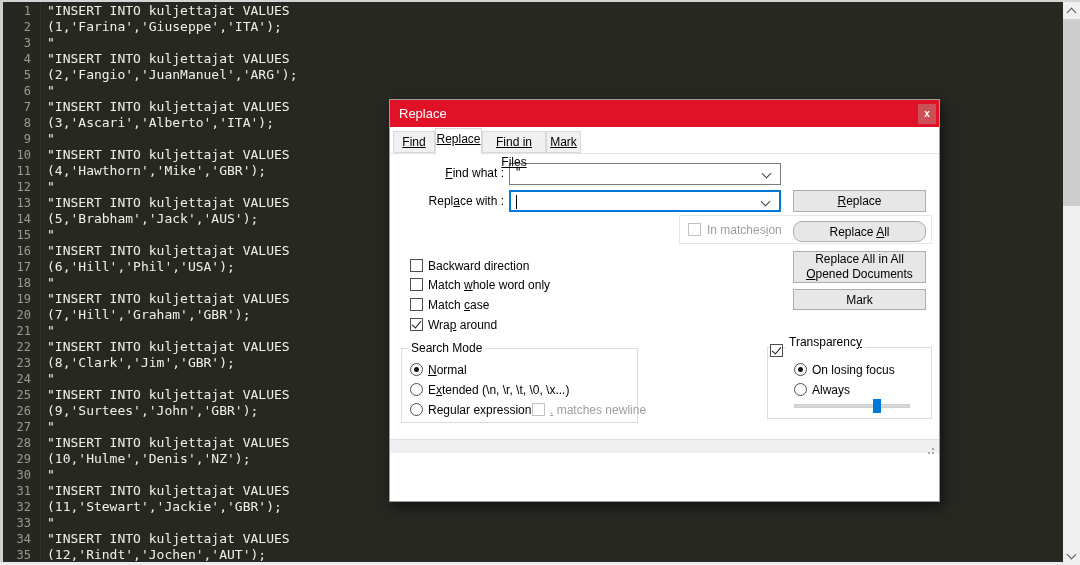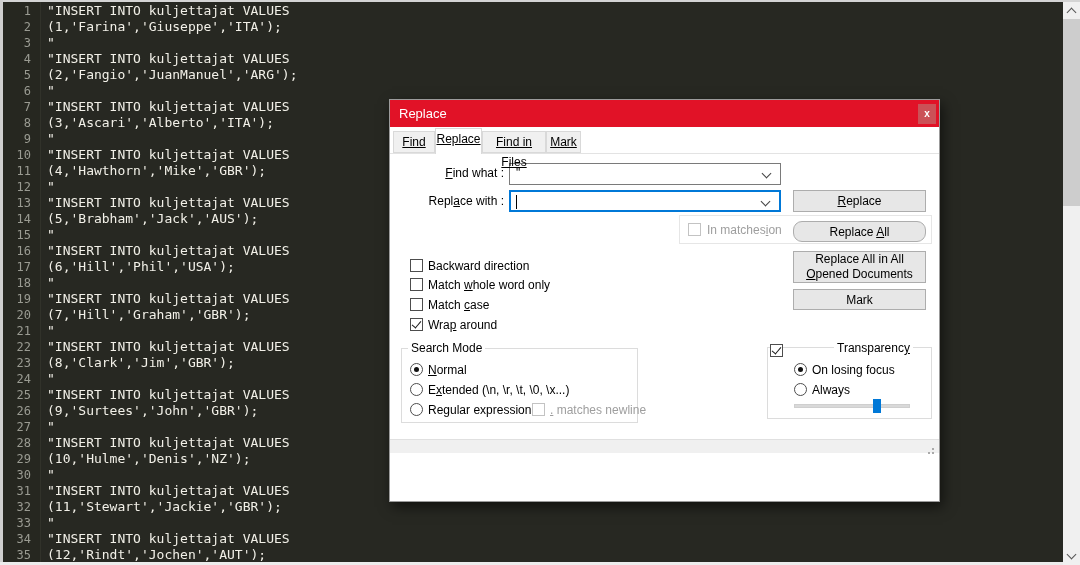--- a/index.html
+++ b/index.html
@@ -226,21 +226,21 @@
     <span class="lbl" style="left:38px; top:263px;"><span></span><span class="u">N</span><span>ormal</span></span>
     <span class="radio" style="left:20px; top:283px;"></span>
     <span class="lbl" style="left:38px; top:283px;"><span>E</span><span class="u">x</span><span>tended (\n, \r, \t, \0, \x...)</span></span>
     <span class="radio" style="left:20px; top:303px;"></span>
     <span class="lbl" style="left:38px; top:303px;"><span>Re</span><span class="u">g</span><span>ular expression</span></span>
     <span class="cb disabled" style="left:142px; top:303px;"></span>
     <span class="lbl disabled" style="left:160px; top:303px;"><span></span><span class="u">.</span><span> matches newline</span></span>
 
     <div class="group" style="left:377px; top:247px; width:165px; height:72px;"></div>
     <span class="cb checked" style="left:380px; top:244px; z-index:2;"></span>
-    <span class="group-title" style="left:396px; top:241px;margin-left:48px;"><span>Transparenc</span><span class="u">y</span><span></span></span>
+    <span class="group-title" style="left:396px; top:235px;"><span>Transparenc</span><span class="u">y</span><span></span></span>
     <span class="radio selected" style="left:404px; top:263px;"></span>
     <span class="lbl" style="left:422px; top:263px;">On losing focus</span>
     <span class="radio" style="left:404px; top:283px;"></span>
     <span class="lbl" style="left:422px; top:283px;">Always</span>
     <div id="slider-track"></div>
     <div id="slider-thumb"></div>
 
     <div id="dlg-statusbar">
       <div id="grip"></div>
     </div>

